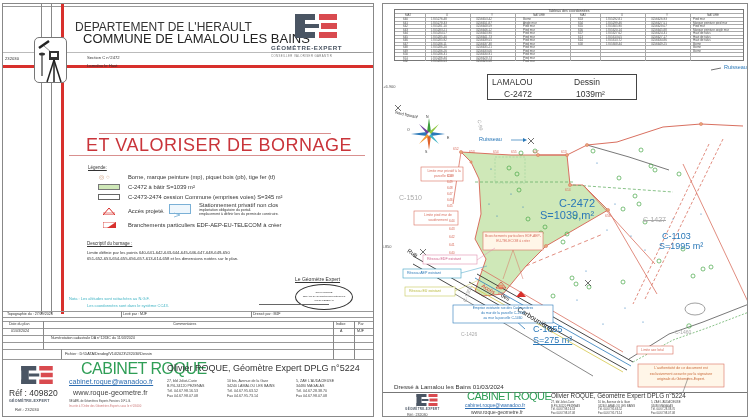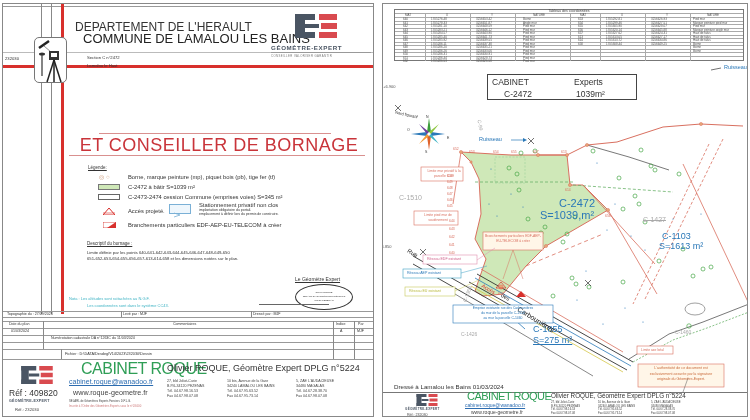--- a/index.html
+++ b/index.html
@@ -99,21 +99,21 @@
     <rect x="24" y="18" width="18" height="6" fill="#d94a4f"></rect>
   </svg>
   <div class="ge-text">GÉOMÈTRE-EXPERT</div>
   <div class="ge-sub">CONSEILLER VALORISER GARANTIR</div>
 
   <div class="ref-small">232030</div>
   <div class="section">Section C n°2472</div>
   <div class="lieu">Lamalou le Haut</div>
 
   <div class="uline" style="left:96px;top:129px;width:232px"></div>
-  <div class="title2">ET CONSEILLER DE BORNAGE</div>
+  <div class="title2">ET VALORISER DE BORNAGE</div>
   <div class="uline" style="left:66px;top:151px;width:296px"></div>
 
   <div class="legend-h">Légende:</div>
   <div>
     <span class="leg" style="left:96px;top:169px;color:#c97;font-size:6px">◎ ○</span>
     <span class="leg" style="left:125px;top:170px">Borne, marque peinture (mp), piquet bois (pb), tige fer (tf)</span>
   </div>
   <div>
     <span class="leg-sw" style="left:95px;top:180px;background:#cfe8b8;border-color:#777"></span>
     <span class="leg" style="left:125px;top:180px">C-2472 à bâtir S=1039 m²</span>
@@ -354,22 +354,22 @@
         <div class="ct-cell" style="left: 256px; top: 35px;"></div>
         <div class="ct-cell" style="left: 298px; top: 35px;">Borne</div>
         <div class="ct-cell" style="left: 183px; top: 38.5px;"></div>
         <div class="ct-cell" style="left: 211px; top: 38.5px;"></div>
         <div class="ct-cell" style="left: 256px; top: 38.5px;"></div>
         <div class="ct-cell" style="left: 298px; top: 38.5px;">Borne</div>
       </div>
   </div>
 
   <div class="cad-box">
-    <span class="cad-t" style="left:4px;top:2px">CABINET</span>
-    <span class="cad-t" style="left:86px;top:2px">Experts</span>
+    <span class="cad-t" style="left:4px;top:2px">LAMALOU</span>
+    <span class="cad-t" style="left:86px;top:2px">Dessin</span>
     <span class="cad-t" style="left:16px;top:14px">C-2472</span>
     <span class="cad-t" style="left:88px;top:14px">1039m²</span>
   </div>
 
   <svg class="map" width="366" height="414" viewBox="0 0 366 414">
 
     <polygon points="78,148 110,150 128,151 155,151 160,151 184,151 187,181 200,181 225,206 163,242 143,262 120,290 100,292 92,287 103,255 92,235 98,210 96,175 88,158" fill="#cfe8b8" stroke="#d97060" stroke-width="1"></polygon>
 
     <line x1="92" y1="178" x2="190" y2="178" stroke="#6bb36b" stroke-width=".8" stroke-dasharray="3,2"></line>
     <line x1="190" y1="181" x2="290" y2="188" stroke="#6bb36b" stroke-width=".8" stroke-dasharray="3,2"></line>
@@ -541,21 +541,21 @@
   <span class="lbl" style="left:96px;top:132px;font-size:5.5px;color:#2a78b8">Ruisseau</span>
   <span class="lbl" style="left:341px;top:60px;font-size:5.5px;color:#2a78b8">Ruisseau</span>
 
   <span class="lbl" style="left:194px;top:25px;font-size:0"></span>
   <div class="lbl" style="left:176px;top:193px;font-size:11px;color:#2a78b8;text-align:center;line-height:12px">
     <div>C-2472</div>
     <div style="margin-left:-20px">S=1039,m²</div>
   </div>
   <div class="lbl" style="left:276px;top:227px;font-size:9px;color:#2a78b8;line-height:10px">
     <div style="margin-left:3px">C-1103</div>
-    <div>S=1613 m²</div>
+    <div>S=1995 m²</div>
   </div>
   <div class="lbl" style="left:150px;top:320px;font-size:9px;color:#2a78b8;line-height:11px">
     <div>C-1855</div>
     <div style="text-decoration:underline">S=275 m²</div>
   </div>
 
   <span class="lbl" style="left:24px;top:246px;font-size:6px;color:#222;transform:rotate(30deg)">Rue</span>
   <span class="lbl" style="left:98px;top:282px;font-size:5.5px;color:#d8302c;transform:rotate(30deg)">Accès</span>
   <span class="lbl" style="left:118px;top:290px;font-size:5.5px;color:#222;transform:rotate(30deg)">des</span>
   <span class="lbl" style="left:132px;top:312px;font-size:7px;color:#222;transform:rotate(32deg)">Carbounières</span>

